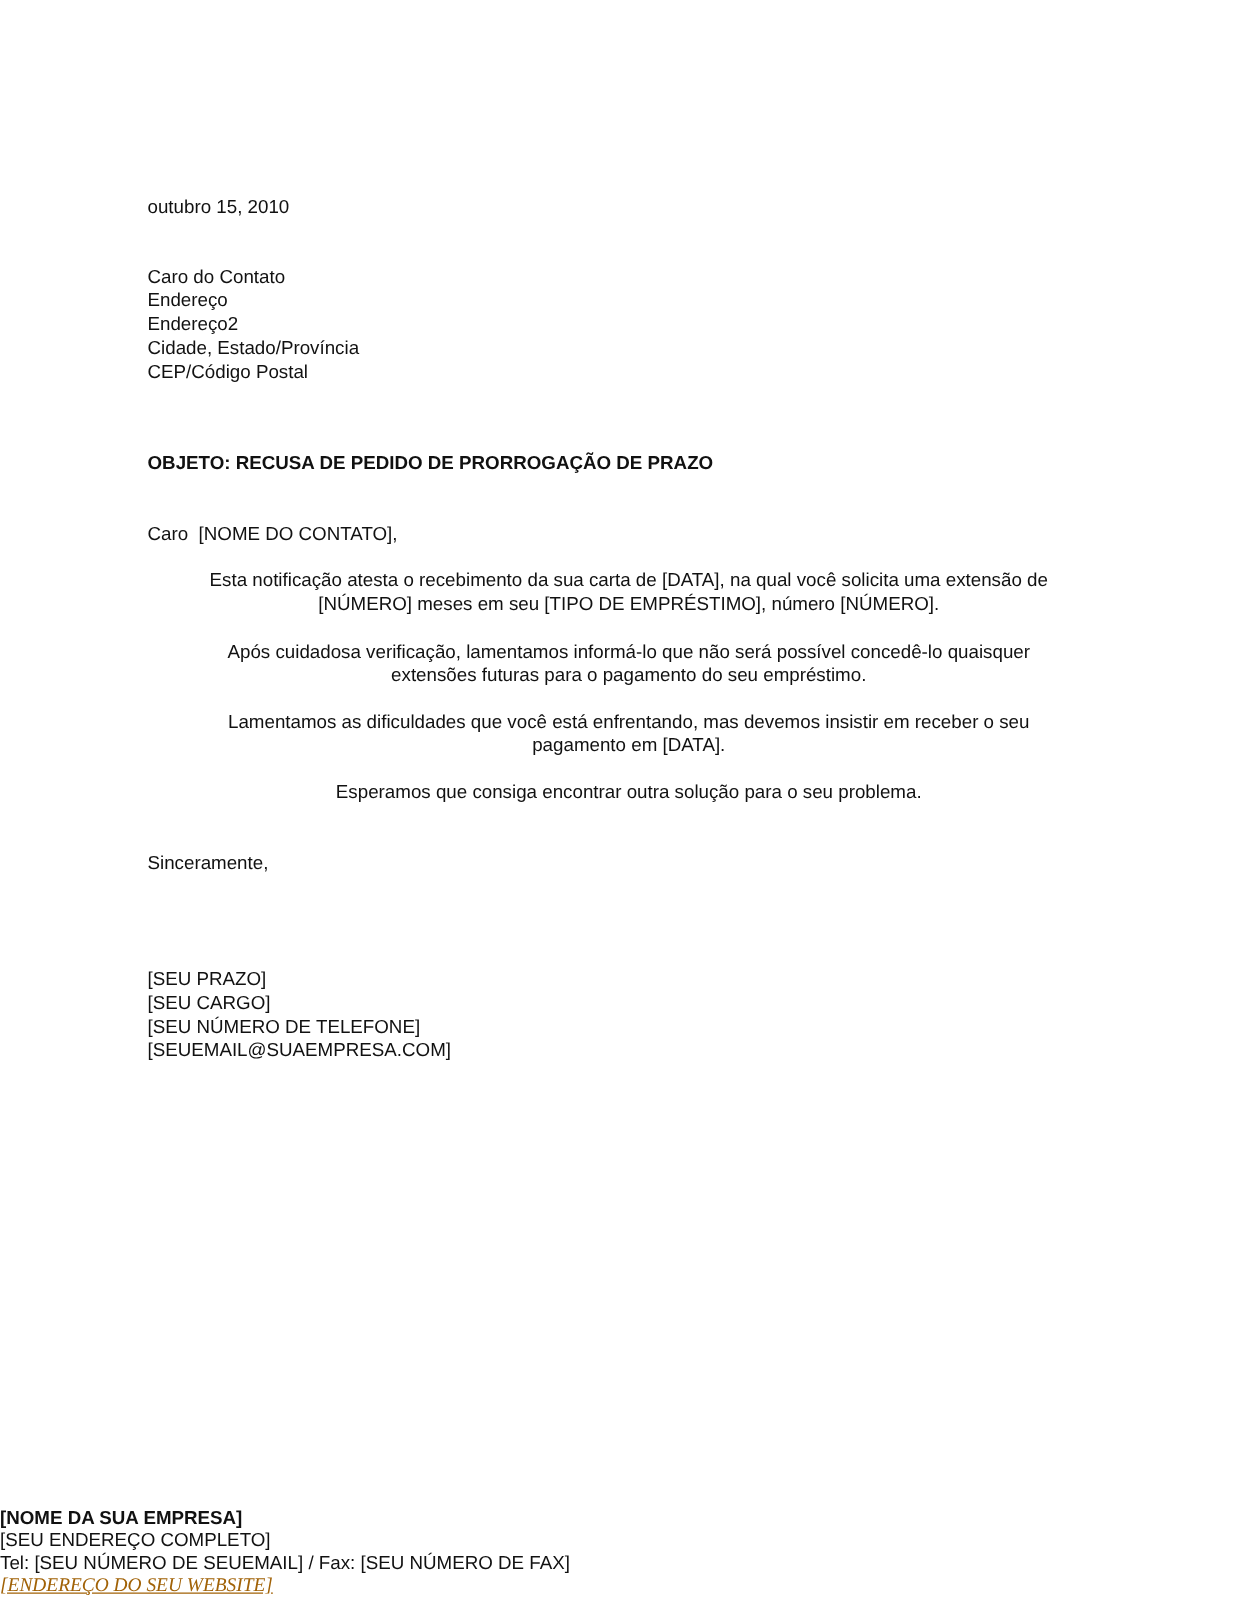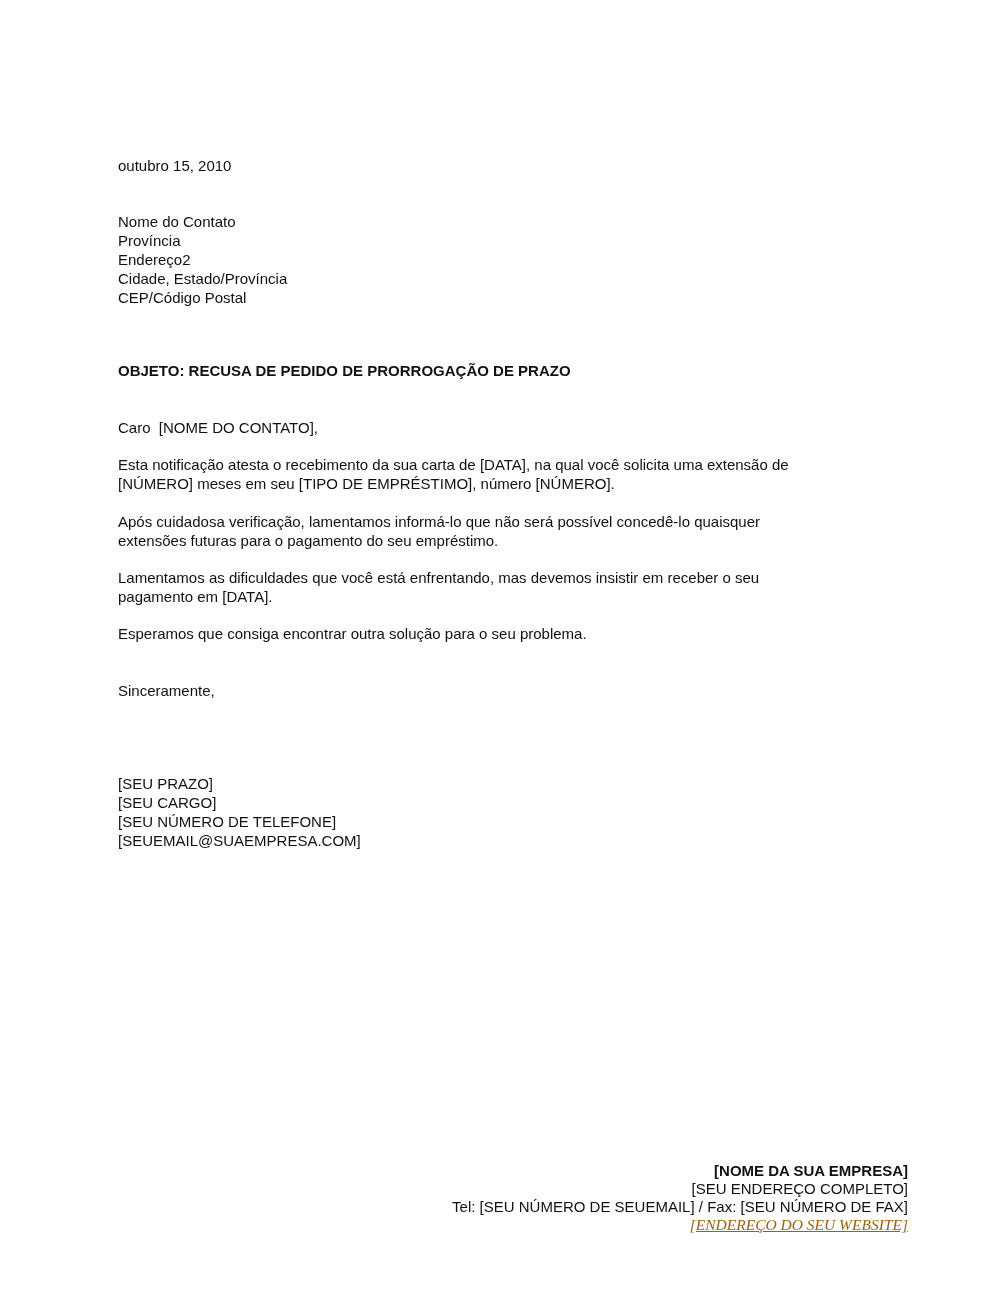--- a/index.html
+++ b/index.html
@@ -12,56 +12,56 @@
     width: 1000px;
     height: 1290px;
     background: #ffffff;
     font-family: "Liberation Sans", sans-serif;
     font-size: 15px;
     line-height: 19px;
     color: #111111;
     overflow: hidden;
   }
   .abs { position: absolute; }
-  .pre { white-space: pre-wrap; }
+  .pre { white-space: pre-wrap; text-align: center; }
   .date-line        { top: 156px;  left: 118px; }
   .address-block    { top: 212px;  left: 118px; }
   .subject-line     { top: 361px;  left: 118px; font-weight: bold; }
   .salutation-line  { top: 418px;  left: 118px; }
   .para-1           { top: 455px;  left: 118px; width: 770px; }
   .para-2           { top: 512px;  left: 118px; width: 770px; }
   .para-3           { top: 568px;  left: 118px; width: 770px; }
   .para-4           { top: 624px;  left: 118px; width: 770px; }
   .closing-line     { top: 681px;  left: 118px; }
   .signature-block  { top: 774px;  left: 118px; }
   .footer-block {
-    top: 1162px;
+    top: 1206px;
     left: 0;
     width: 908px;
-    text-align: right;
+    text-align: left;
     line-height: 18px;
   }
   .footer-company { font-weight: bold; }
   .footer-website-link {
     font-family: "Liberation Serif", serif;
     font-size: 15.5px;
     text-decoration: underline;
     cursor: pointer;
   }
 </style>
 </head>
 <body>
 
 <div class="page">
 
   <div class="abs date-line">outubro 15, 2010</div>
 
   <div class="abs address-block">
-    <div>Nome do Contato</div>
-    <div>Província</div>
+    <div>Caro do Contato</div>
+    <div>Endereço</div>
     <div>Endereço2</div>
     <div>Cidade, Estado/Província</div>
     <div>CEP/Código Postal</div>
   </div>
 
   <div class="abs subject-line">OBJETO: RECUSA DE PEDIDO DE PRORROGAÇÃO DE PRAZO</div>
 
   <div class="abs salutation-line pre">Caro  [NOME DO CONTATO],</div>
 
   <div class="abs para-1 pre">Esta notificação atesta o recebimento da sua carta de [DATA], na qual você solicita uma extensão de

